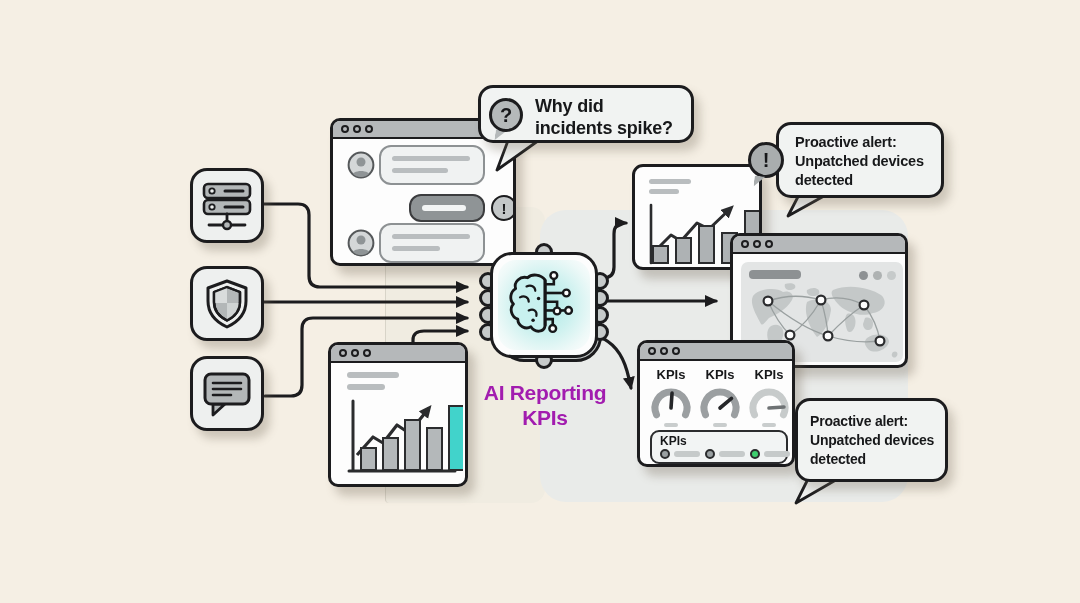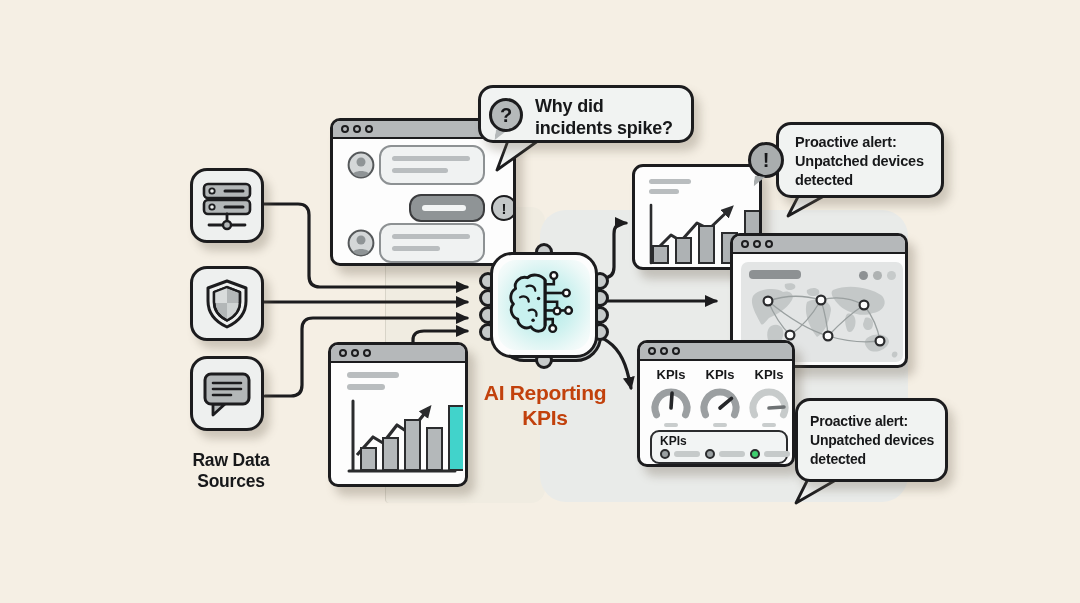--- a/index.html
+++ b/index.html
@@ -20,21 +20,21 @@
   .bubble{background:#f1f3f2;border:3px solid #1c1c1e;border-radius:15px;box-shadow:6px 8px 10px rgba(114,104,86,.30);z-index:5;color:#17181a;font-weight:700;}
   .bubble .ln{white-space:nowrap;letter-spacing:-.2px;}
   .badge{border-radius:50%;border:3px solid #1c1c1e;display:flex;align-items:center;justify-content:center;font-weight:700;color:#17181a;z-index:6;}
   
   .tile{width:74px;height:75px;background:#eef0ef;border:3px solid #1c1c1e;border-radius:17px;box-shadow:6px 8px 9px rgba(114,104,86,.30);display:flex;align-items:center;justify-content:center;z-index:3;}
   
   .chip-base{background:#c6caca;border:3px solid #1c1c1e;border-radius:26px;z-index:6;}
   .pin{width:18px;height:18px;background:#c6caca;border:3px solid #1c1c1e;border-radius:50%;z-index:6;}
   .chip-body{background:#fdfdfd;border:3px solid #1c1c1e;border-radius:22px;z-index:7;display:flex;align-items:center;justify-content:center;}
   .chip-glow{position:absolute;inset:5px;border-radius:18px;background:radial-gradient(circle at 50% 50%,#aee9e6 0%,#cdf1ef 45%,#eef9f8 78%,#fdfdfd 100%);}
-  .big-label{color:#c2410c;font-weight:700;font-size:21px;line-height:25px;text-align:center;letter-spacing:-.3px;z-index:5;}
+  .big-label{color:#a21caf;font-weight:700;font-size:21px;line-height:25px;text-align:center;letter-spacing:-.3px;z-index:5;}
   .small-label{color:#17181a;font-weight:700;font-size:17.5px;line-height:21px;text-align:center;letter-spacing:-.2px;z-index:3;}
   
   .chat-bubble{background:#f0f2f2;border:2.5px solid #8d9193;border-radius:12px;}
   .chat-bubble-dark{background:#8f9496;border:2.5px solid #3b3c3e;border-radius:12px;}
   .kpi-label{font-size:13px;font-weight:700;color:#17181a;text-align:center;}
   .gauge-dash{height:4px;background:#c9cdcd;border-radius:2px;}
   .status-pill{width:26px;height:6px;background:#c6caca;border-radius:3px;}
   .status-dot{width:10px;height:10px;border:2.2px solid #2b2c2e;border-radius:50%;}
   .mini-tail{position:absolute;width:11px;height:11px;clip-path:polygon(0 0,100% 0,0 100%);}
 </style>
@@ -82,24 +82,20 @@
       <path d="M26 25 H39 C39 33 33 39 26 42.5 Z" fill="#cfd3d3"></path>
       <path d="M26 9 L39 14 V24 C39 33 33 39 26 42.5 C19 39 13 33 13 24 V14 Z" fill="none" stroke="#1c1c1e" stroke-width="2.4" stroke-linejoin="round"></path>
     </svg>
   </div>
   <div class="abs tile" style="left:190px;top:356px;">
     <svg width="52" height="52" viewBox="0 0 52 52">
       <path d="M12 36 L12 47 L24 36 Z" fill="#b3b7b8" stroke="#1c1c1e" stroke-width="2.8" stroke-linejoin="round"></path>
       <rect x="4" y="6" width="44" height="30" rx="6" fill="#b3b7b8" stroke="#1c1c1e" stroke-width="3"></rect>
       <path d="M12 15 H40 M12 21 H40 M12 27 H30" stroke="#1c1c1e" stroke-width="2.6" stroke-linecap="round"></path>
     </svg>
-  </div>
-  <div class="abs small-label" style="left:163px;top:450px;width:136px;">
-    <div>Raw Data</div>
-    <div>Sources</div>
   </div>
 
   <div class="abs window" style="left:330px;top:118px;width:186px;height:148px;z-index:3;">
     <div class="titlebar">
       <span class="tdot"></span>
       <span class="tdot"></span>
       <span class="tdot"></span>
     </div>
 
     <svg class="abs" style="left:14px;top:30px;" width="28" height="28" viewBox="0 0 28 28">

